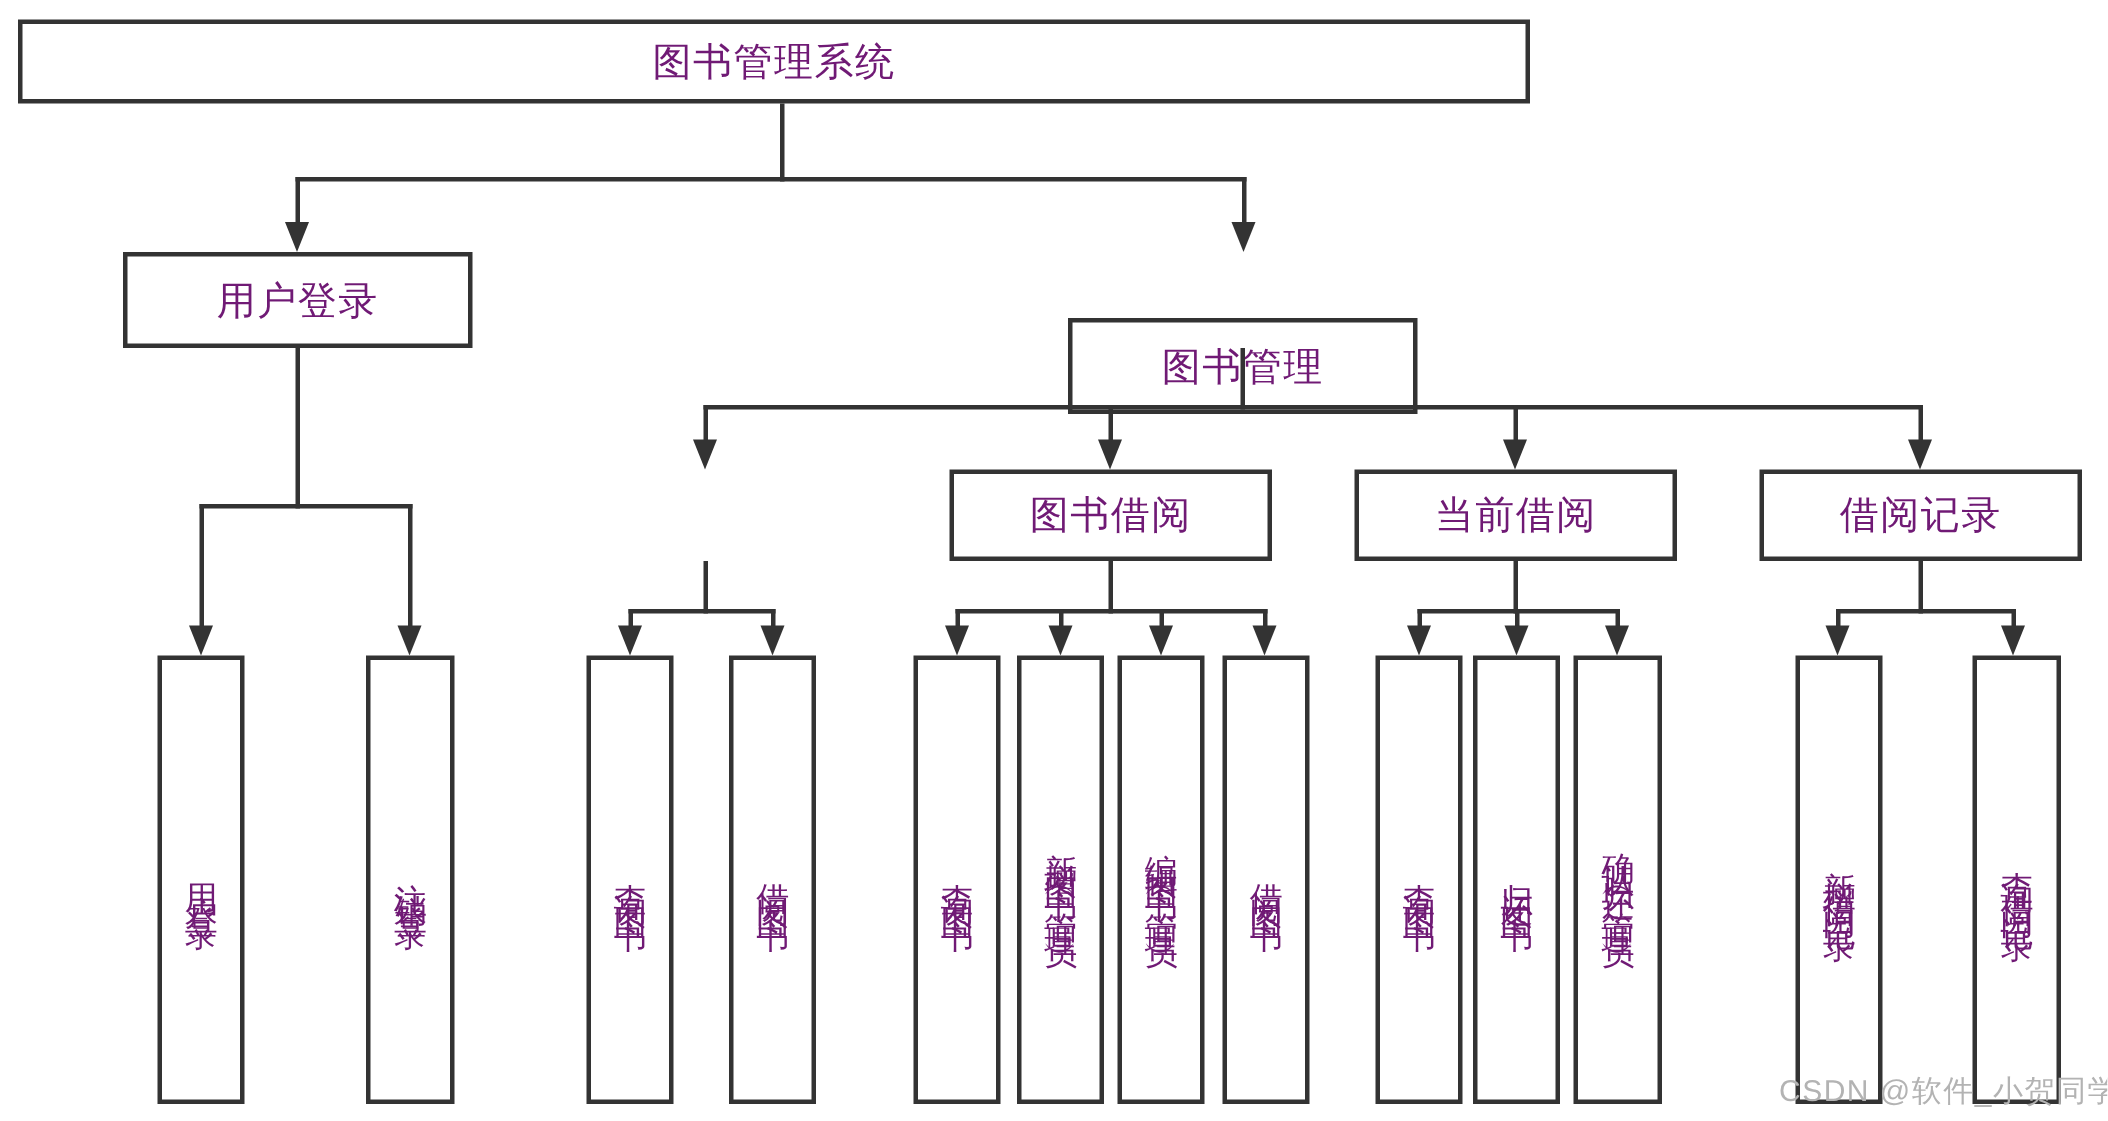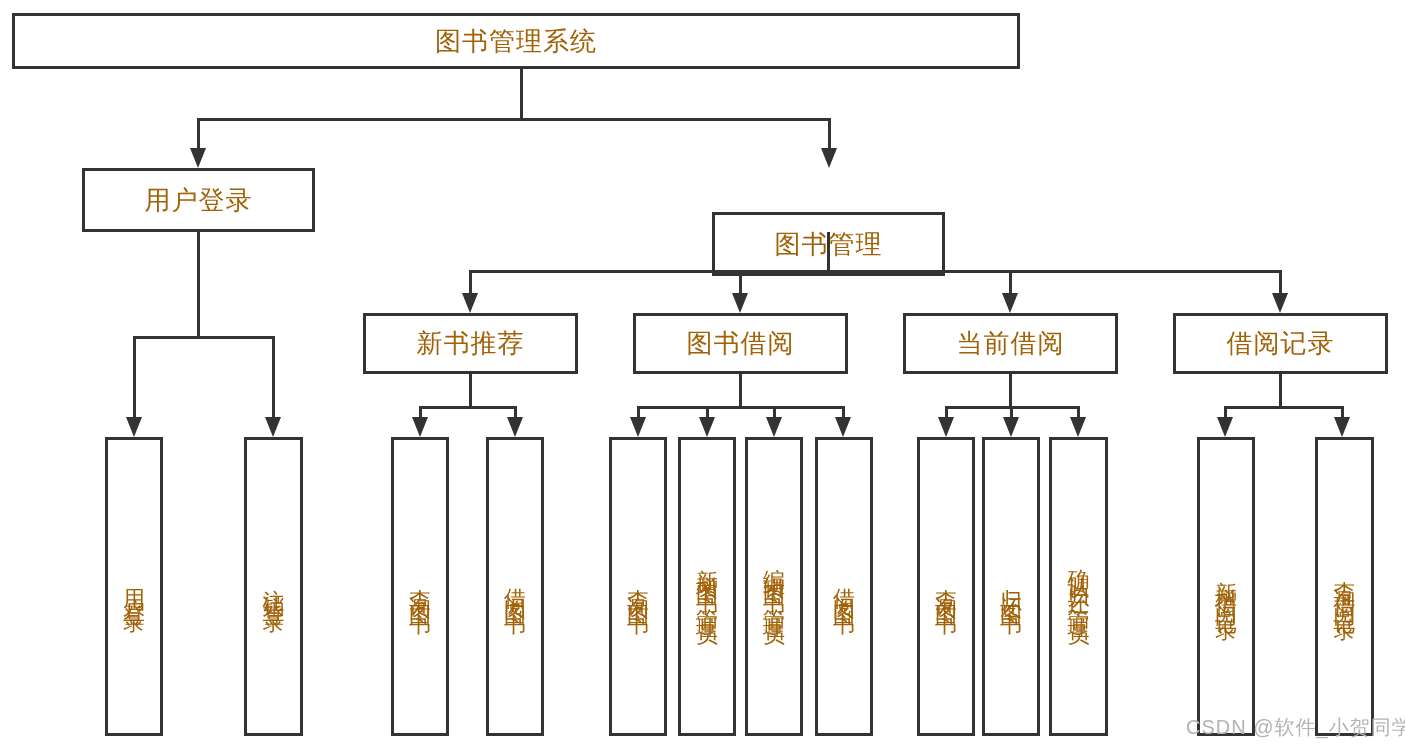--- a/index.html
+++ b/index.html
@@ -12,21 +12,21 @@
     color:#333;
   }
   .box{
     position:absolute;
     box-sizing:border-box;
     border:3px solid #333;
     background:#fff;
     display:flex;
     align-items:center;
     justify-content:center;
-    color:#a16207;
+    color:#701a75;
   }
   .hbox{font-size:26px;letter-spacing:1px;}
   .vbox{
     writing-mode:vertical-rl;
     text-orientation:mixed;
     font-size:22px;
     letter-spacing:8px;
     line-height:1.1;
   }
   .h{position:absolute;height:3px;background:#333;}
@@ -56,23 +56,20 @@
     <span>图书管理系统</span>
   </div>
 
   <div class="box hbox" style="left:82px;top:168px;width:233px;height:64px;">
     <span>用户登录</span>
   </div>
   <div class="box hbox" style="left:712px;top:168px;width:233px;height:64px;margin-top:44px;">
     <span>图书管理</span>
   </div>
 
-  <div class="box hbox" style="left:363px;top:313px;width:215px;height:61px;">
-    <span>新书推荐</span>
-  </div>
   <div class="box hbox" style="left:903px;top:313px;width:215px;height:61px;">
     <span>当前借阅</span>
   </div>
   <div class="box hbox" style="left:633px;top:313px;width:215px;height:61px;">
     <span>图书借阅</span>
   </div>
   <div class="box hbox" style="left:1173px;top:313px;width:215px;height:61px;">
     <span>借阅记录</span>
   </div>
 

